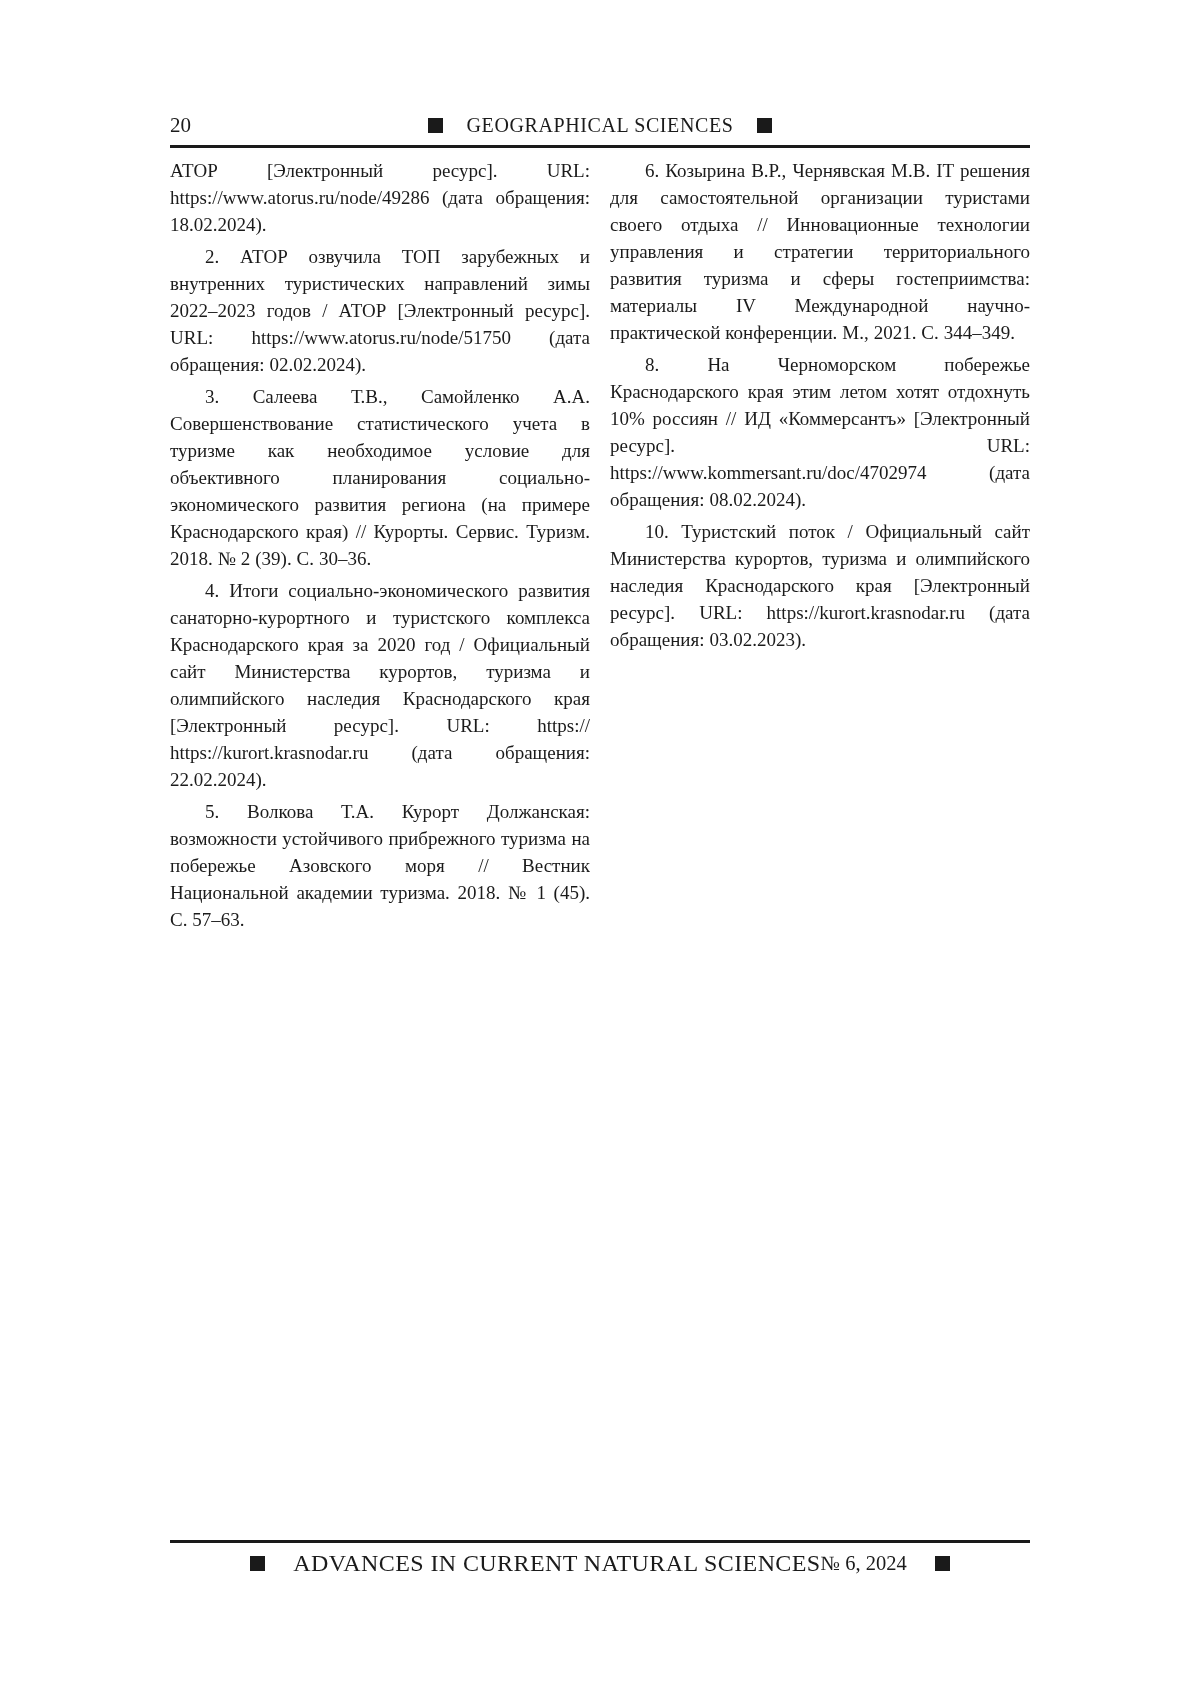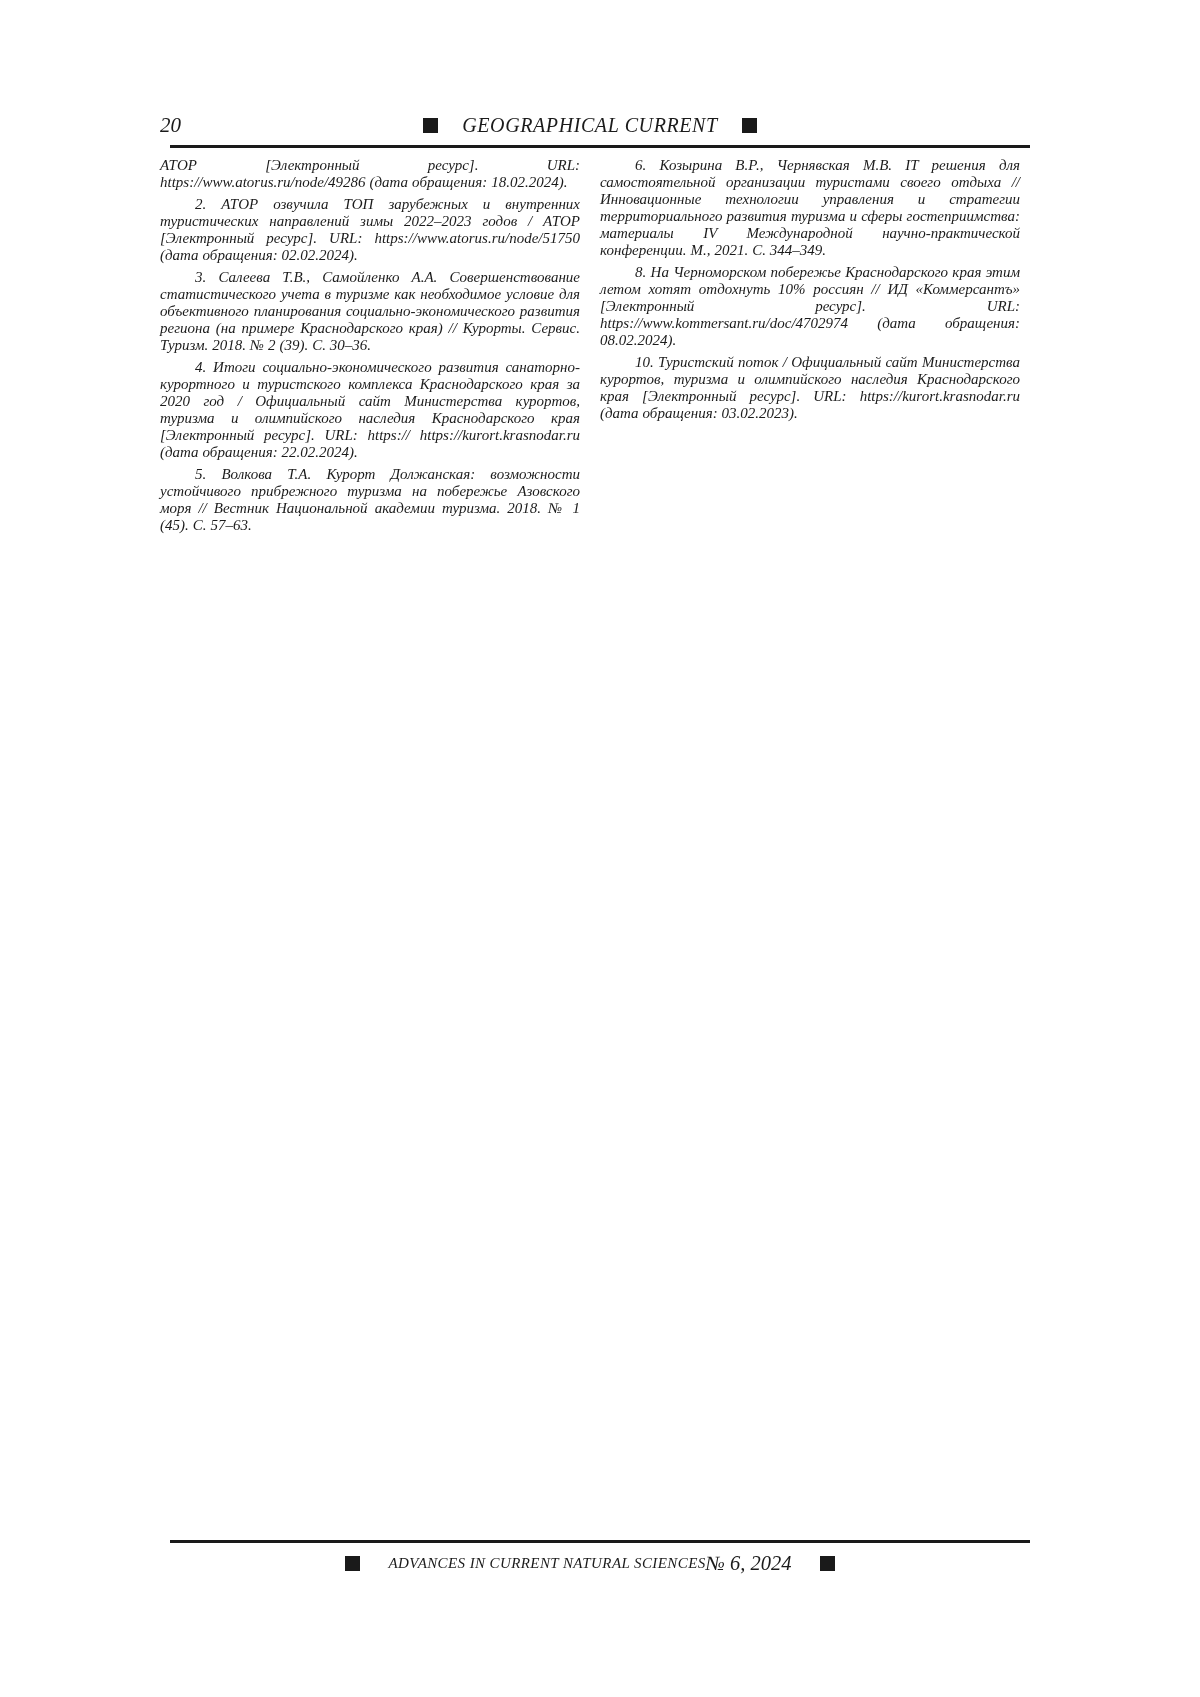--- a/index.html
+++ b/index.html
@@ -10,23 +10,22 @@
   body {
     width: 1200px;
     height: 1697px;
     position: relative;
     font-family: "Liberation Serif", "DejaVu Serif", serif;
     color: #1b1b1b;
     overflow: hidden;
   }
   .content-area {
     position: absolute;
-    left: 160px;
+    left: 170px;
     width: 860px;
-    font-style: italic;
   }
   
   .page-header {
     top: 110px;
     height: 30px;
   }
   .page-number {
     position: absolute;
     left: 0;
     top: 2px;
@@ -69,56 +68,56 @@
     top: 157px;
     display: flex;
     gap: 20px;
   }
   .ref-column {
     width: 420px;
     flex: 0 0 auto;
   }
   .ref-item {
     margin: 0 0 5px 0;
-    font-size: 15px;
-    line-height: 17px;
+    font-size: 19px;
+    line-height: 27px;
     text-align: justify;
     text-indent: 35px;
     word-spacing: 0.2px;
   }
   .ref-item.no-indent { text-indent: 0; }
   
   .footer-rule { top: 1540px; }
   .page-footer {
     top: 1547px;
     height: 32px;
     display: flex;
     align-items: center;
     justify-content: center;
   }
   .footer-title {
-    font-size: 15px;
+    font-size: 24px;
     letter-spacing: 0.4px;
     white-space: nowrap;
     margin-left: 28px;
   }
   .footer-issue {
     font-size: 20.5px;
     white-space: nowrap;
     margin-right: 28px;
   }
 </style>
 </head>
 <body>
 
 <div class="content-area page-header">
   <span class="page-number">20</span>
   <div class="header-center">
     <span class="square-icon"></span>
-    <span class="header-title">GEOGRAPHICAL CURRENT</span>
+    <span class="header-title">GEOGRAPHICAL SCIENCES</span>
     <span class="square-icon"></span>
   </div>
 </div>
 <div class="rule header-rule"></div>
 
 <div class="content-area columns">
   <div class="ref-column">
 
       <p class="ref-item no-indent">АТОР [Электронный ресурс]. URL: https://www.atorus.ru/node/49286 (дата обращения: 18.02.2024).</p>
 

